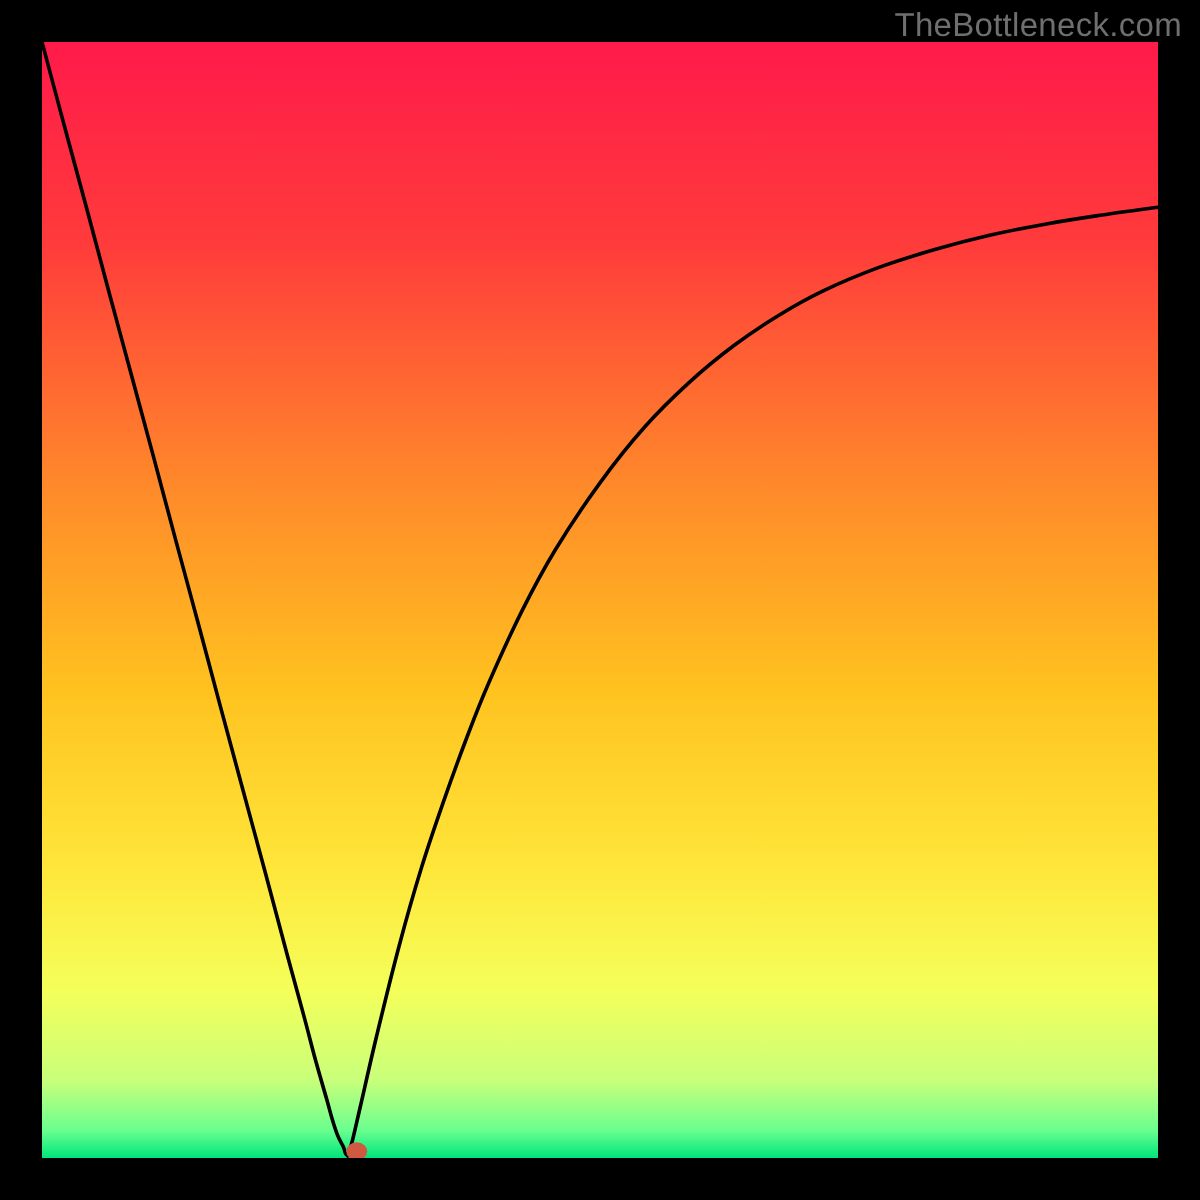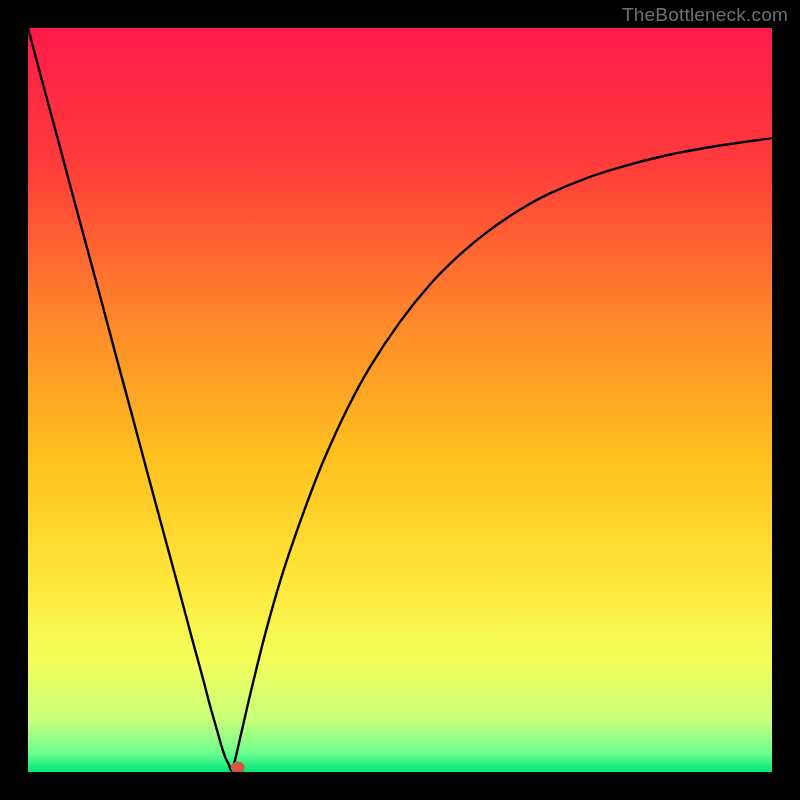--- a/index.html
+++ b/index.html
@@ -24,21 +24,21 @@
     left: 0;
     top: 0;
     width: 744px;
     height: 744px;
   }
   .watermark {
     position: absolute;
     top: 4px;
     right: 12px;
     color: #6f6f6f;
-    font-size: 19px;
+    font-size: 22px;
     font-weight: 500;
     letter-spacing: 0.2px;
     text-align: center;
   }
   svg { display: block; }
 </style>
 </head>
 <body>
 
 <div class="frame">

